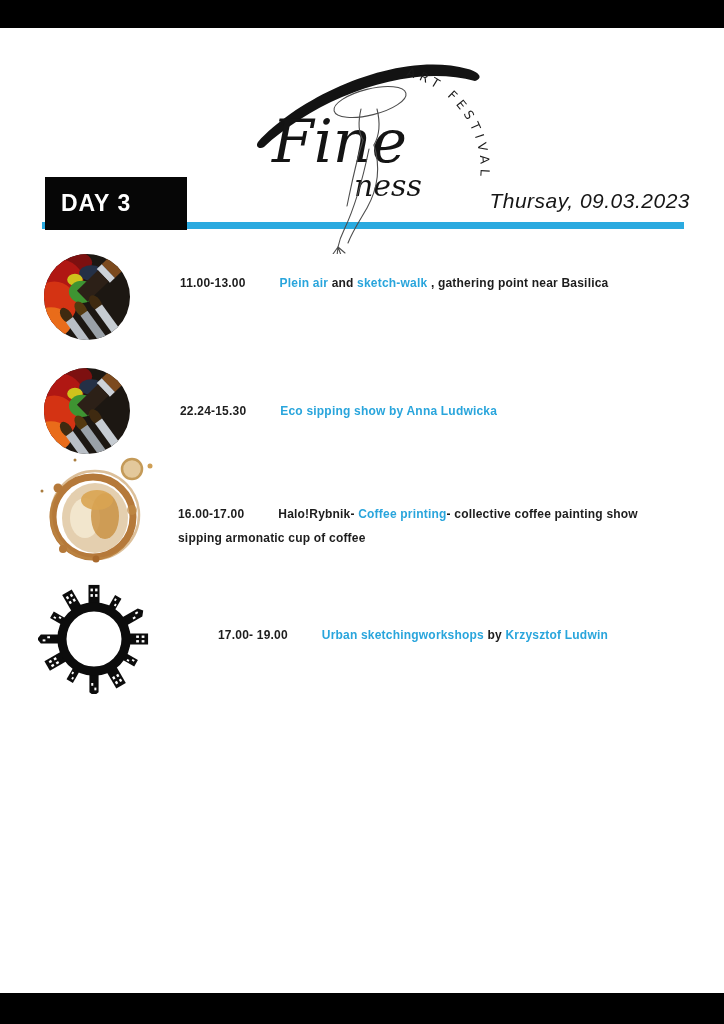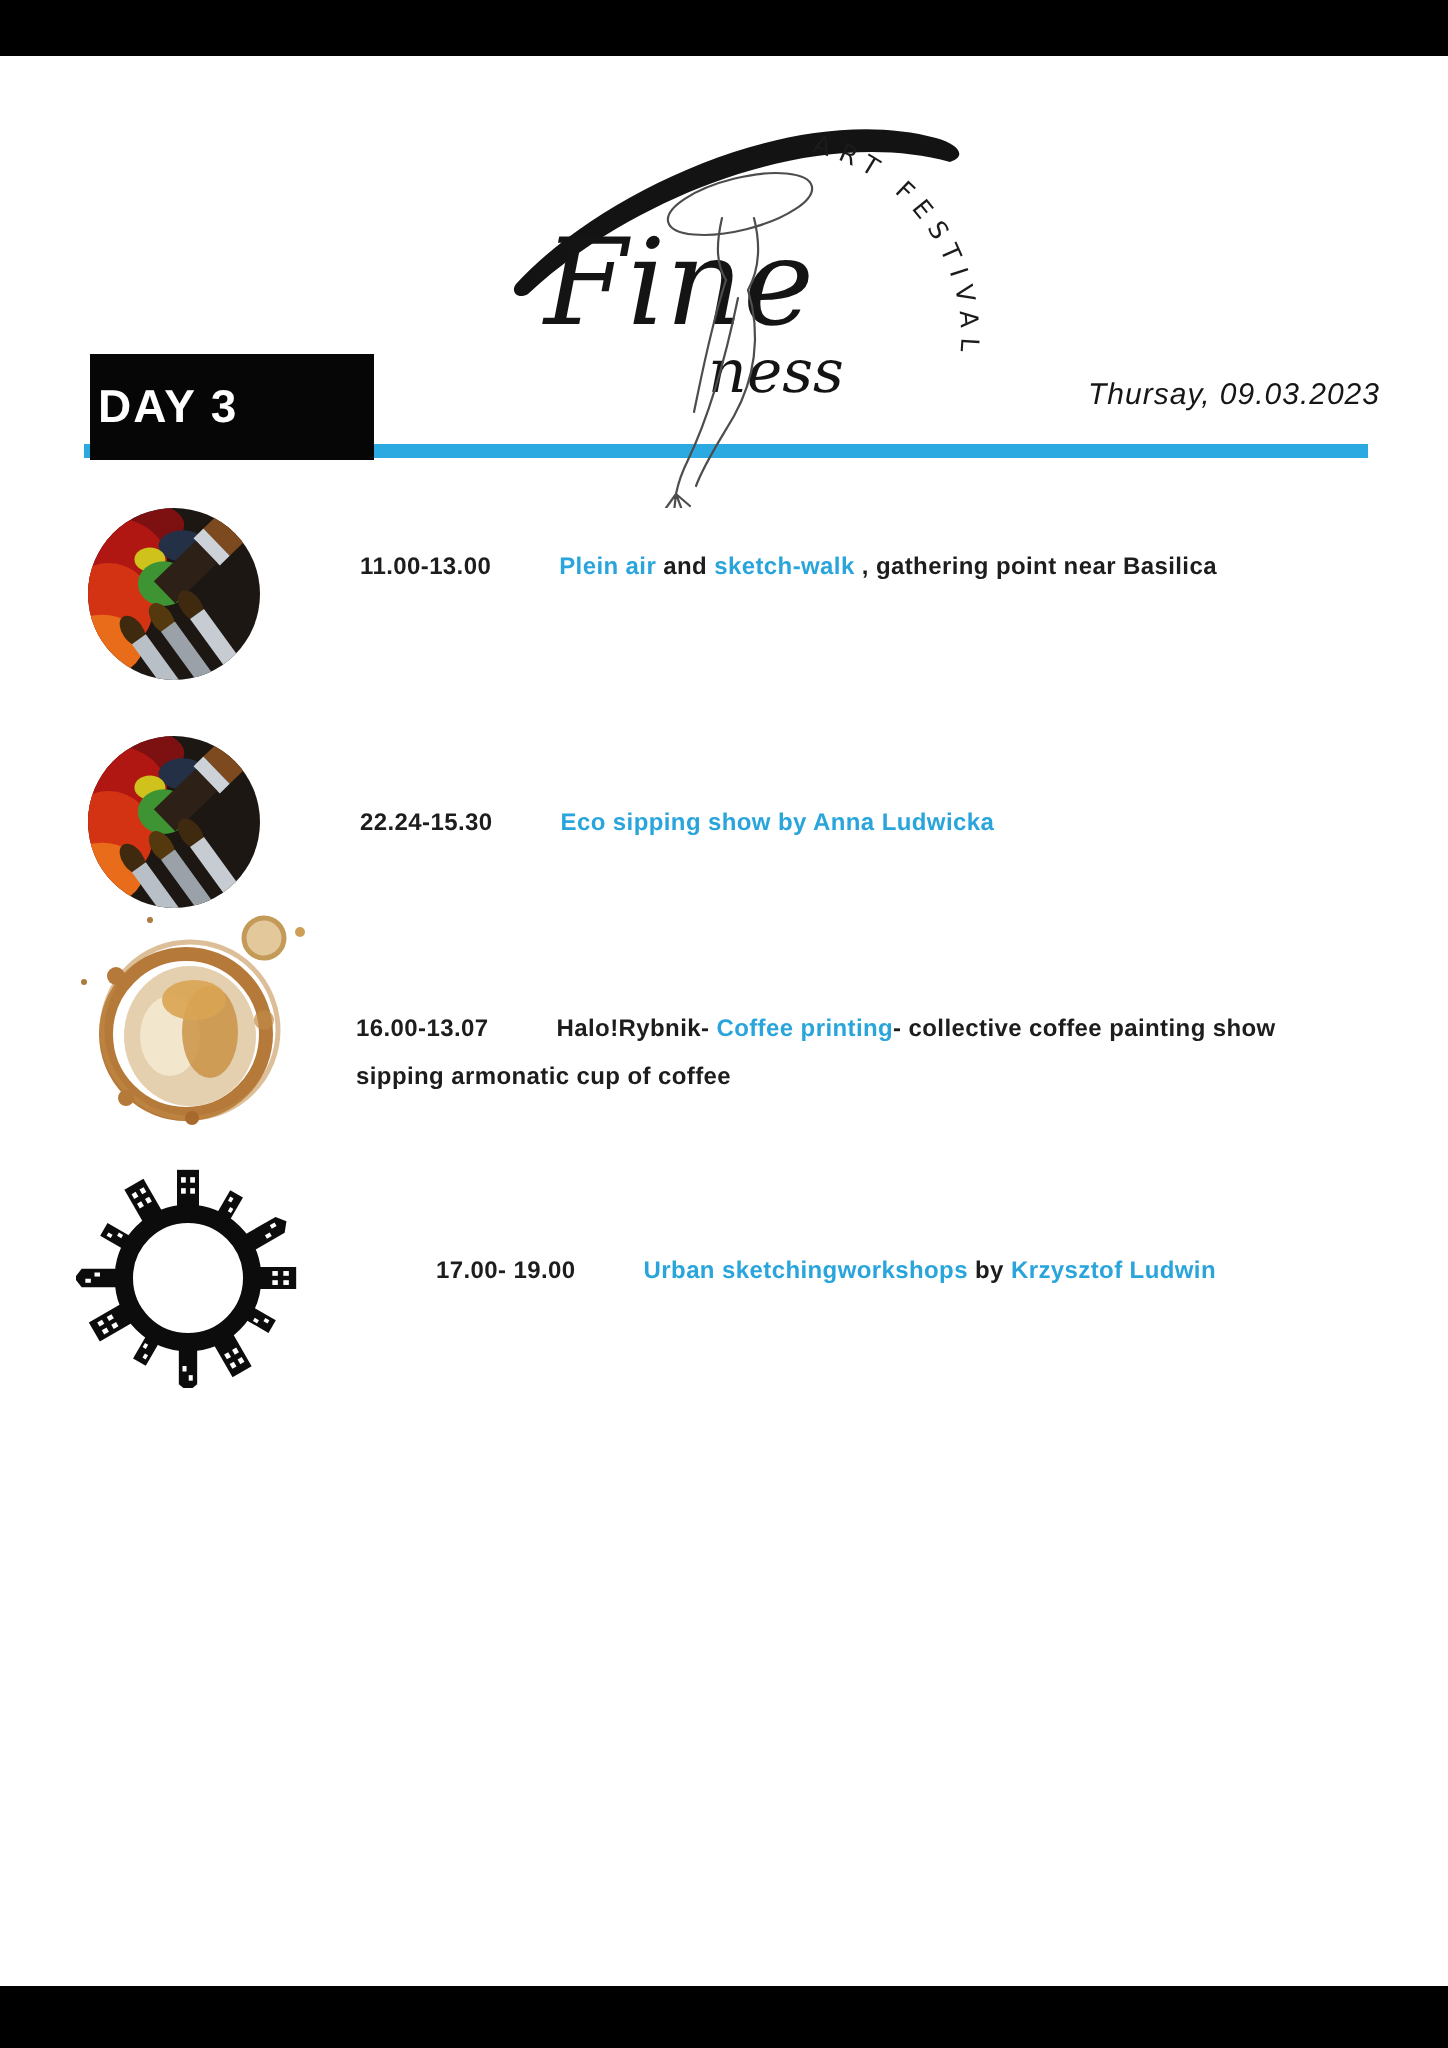--- a/index.html
+++ b/index.html
@@ -11,26 +11,26 @@
   }
   .bar { position:absolute; left:0; width:724px; background:#000; }
   .bar.top { top:0; height:28px; }
   .bar.bottom { top:993px; height:31px; }
 
   .logo { position:absolute; left:248px; top:36px; width:250px; height:218px; z-index:4; }
 
   .day-badge {
     position:absolute; left:45px; top:177px; width:142px; height:53px;
     background:#060606; color:#fff; display:flex; align-items:center;
-    padding-left:4px; font-weight:bold; font-size:23px; letter-spacing:1px;
+    padding-left:16px; font-weight:bold; font-size:23px; letter-spacing:1px;
     z-index:3;
   }
   .date {
     position:absolute; top:189px; right:34px; text-align:right;
-    font-style:italic; font-size:15px; color:#161616; letter-spacing:0.5px;
+    font-style:italic; font-size:21px; color:#161616; letter-spacing:0.5px;
     z-index:2;
   }
   .rule { position:absolute; left:42px; top:222px; width:642px; height:7px; background:var(--rule); z-index:1; }
 
   .icon { position:absolute; }
   .icon svg { width:100%; height:100%; display:block; }
   .icon0 { left:44px; top:254px; width:86px; height:86px; }
   .icon1 { left:44px; top:368px; width:86px; height:86px; }
   .icon2 { left:33px; top:456px; width:125px; height:112px; }
   .icon3 { left:38px; top:584px; width:112px; height:110px; }
@@ -163,21 +163,21 @@
       <circle cx="25" cy="32" r="4.5" fill="#b5793a"></circle>
       <circle cx="99" cy="54" r="5" fill="#c08a46" opacity="0.7"></circle>
       <circle cx="30" cy="93" r="4" fill="#b5793a"></circle>
       <circle cx="63" cy="103" r="3.5" fill="#a8692c"></circle>
       <circle cx="99" cy="13" r="10" fill="#e3c89b" stroke="#c49a58" stroke-width="2.5"></circle>
       <circle cx="117" cy="10" r="2.5" fill="#cf9f55"></circle>
       <circle cx="9" cy="35" r="1.5" fill="#a97c3e"></circle>
       <circle cx="42" cy="4" r="1.5" fill="#a97c3e"></circle>
     </svg>
   </div>
-  <p class="rowtext txt2"><span>16.00-13.07</span><span class="gap"></span><span>Halo!Rybnik- </span><span class="accent">Coffee printing</span><span>- collective coffee painting show sipping armonatic cup of coffee</span></p>
+  <p class="rowtext txt2"><span>16.00-17.00</span><span class="gap"></span><span>Halo!Rybnik- </span><span class="accent">Coffee printing</span><span>- collective coffee painting show sipping armonatic cup of coffee</span></p>
 
   <div class="icon icon3">
     <svg viewBox="0 0 120 120">
       <defs>
         <g id="bldgA">
           <rect x="-6" y="-59" width="12" height="24" fill="#0c0c0c"></rect>
           <rect x="-3.8" y="-55" width="2.6" height="3" fill="#fff"></rect>
           <rect x="1.2" y="-55" width="2.6" height="3" fill="#fff"></rect>
           <rect x="-3.8" y="-49" width="2.6" height="3" fill="#fff"></rect>
           <rect x="1.2" y="-49" width="2.6" height="3" fill="#fff"></rect>

